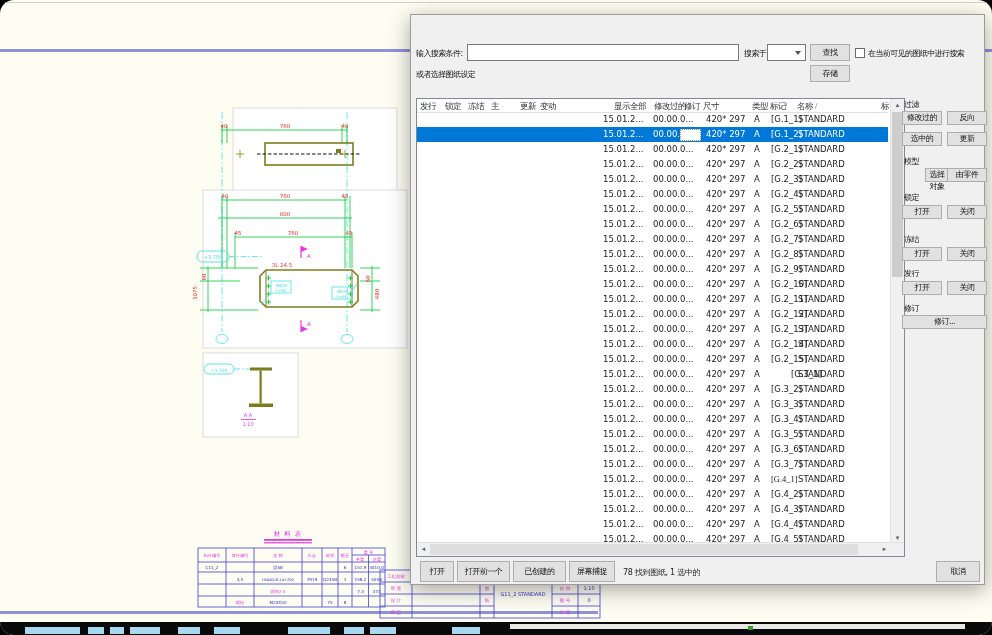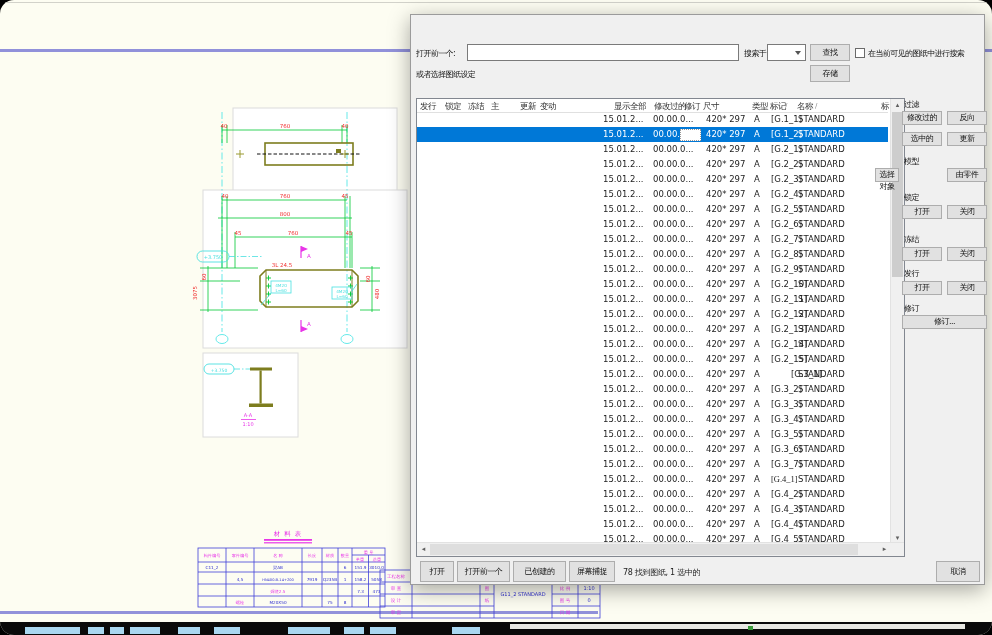--- a/index.html
+++ b/index.html
@@ -265,21 +265,21 @@
     <div class="seg" style="left:178px;width:22px"></div>
       <div class="seg" style="left:214px;width:26px"></div>
     <div class="seg" style="left:288px;width:42px"></div>
       <div class="seg" style="left:344px;width:20px"></div>
     <div class="seg" style="left:370px;width:26px"></div>
       <div class="seg" style="left:452px;width:28px"></div>
   </div>
 
   <div class="dialog">
 
-    <span class="lbl" style="left:5px;top:33px">打开前一个:</span>
+    <span class="lbl" style="left:5px;top:33px">输入搜索条件:</span>
     <input class="field" style="left: 56px; top: 29px; width: 272px; height: 17px;" value="">
     <span class="lbl" style="left:333px;top:33px">搜索于</span>
     <div class="combo" style="left:356px;top:29px;width:39px;height:17px">
       <span></span><span class="caret"></span>
     </div>
     <div class="btn" style="left:399px;top:29px;width:40px;height:17px;line-height:15px">查找</div>
     <span class="chk" style="left:444px;top:33px"></span>
     <span class="lbl" style="left:457px;top:33px">在当前可见的图纸中进行搜索</span>
 
     <span class="lbl" style="left:5px;top:54px">或者选择图纸设定</span>
@@ -551,21 +551,21 @@
       </div>
     </div>
 
     <span class="grp-lbl" style="left:493px;top:84px">过滤</span>
     <div class="btn sbtn" style="left:491px;top:96px;width:40px">修改过的</div>
     <div class="btn sbtn" style="left:536px;top:96px;width:40px">反向</div>
     <div class="btn sbtn" style="left:491px;top:117px;width:40px">选中的</div>
     <div class="btn sbtn" style="left:536px;top:117px;width:40px">更新</div>
 
     <span class="grp-lbl" style="left:493px;top:141px">模型</span>
-    <div class="btn sbtn" style="left:464px;top:153px;width:24px">选择对象</div>
+    <div class="btn sbtn" style="left:514px;top:153px;width:24px">选择对象</div>
     <div class="btn sbtn" style="left:536px;top:153px;width:40px">由零件</div>
 
     <span class="grp-lbl" style="left:493px;top:177px">锁定</span>
     <div class="btn sbtn" style="left:491px;top:190px;width:40px">打开</div>
     <div class="btn sbtn" style="left:536px;top:190px;width:40px">关闭</div>
 
     <span class="grp-lbl" style="left:493px;top:219px">冻结</span>
     <div class="btn sbtn" style="left:491px;top:232px;width:40px">打开</div>
     <div class="btn sbtn" style="left:536px;top:232px;width:40px">关闭</div>
 

